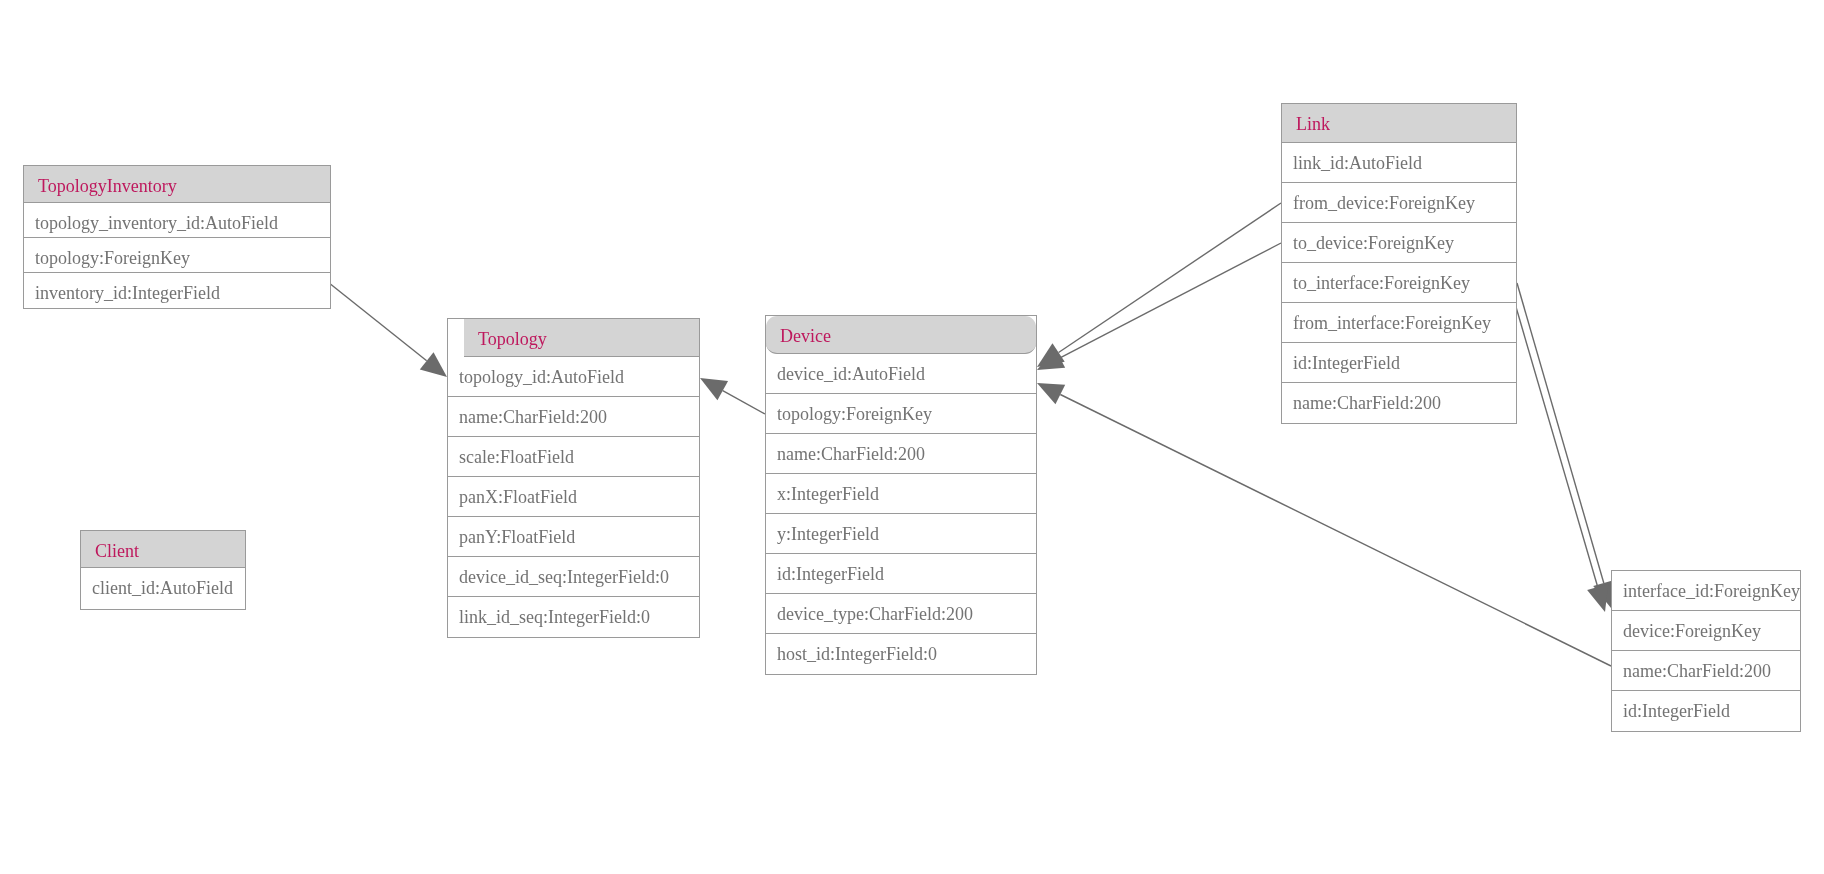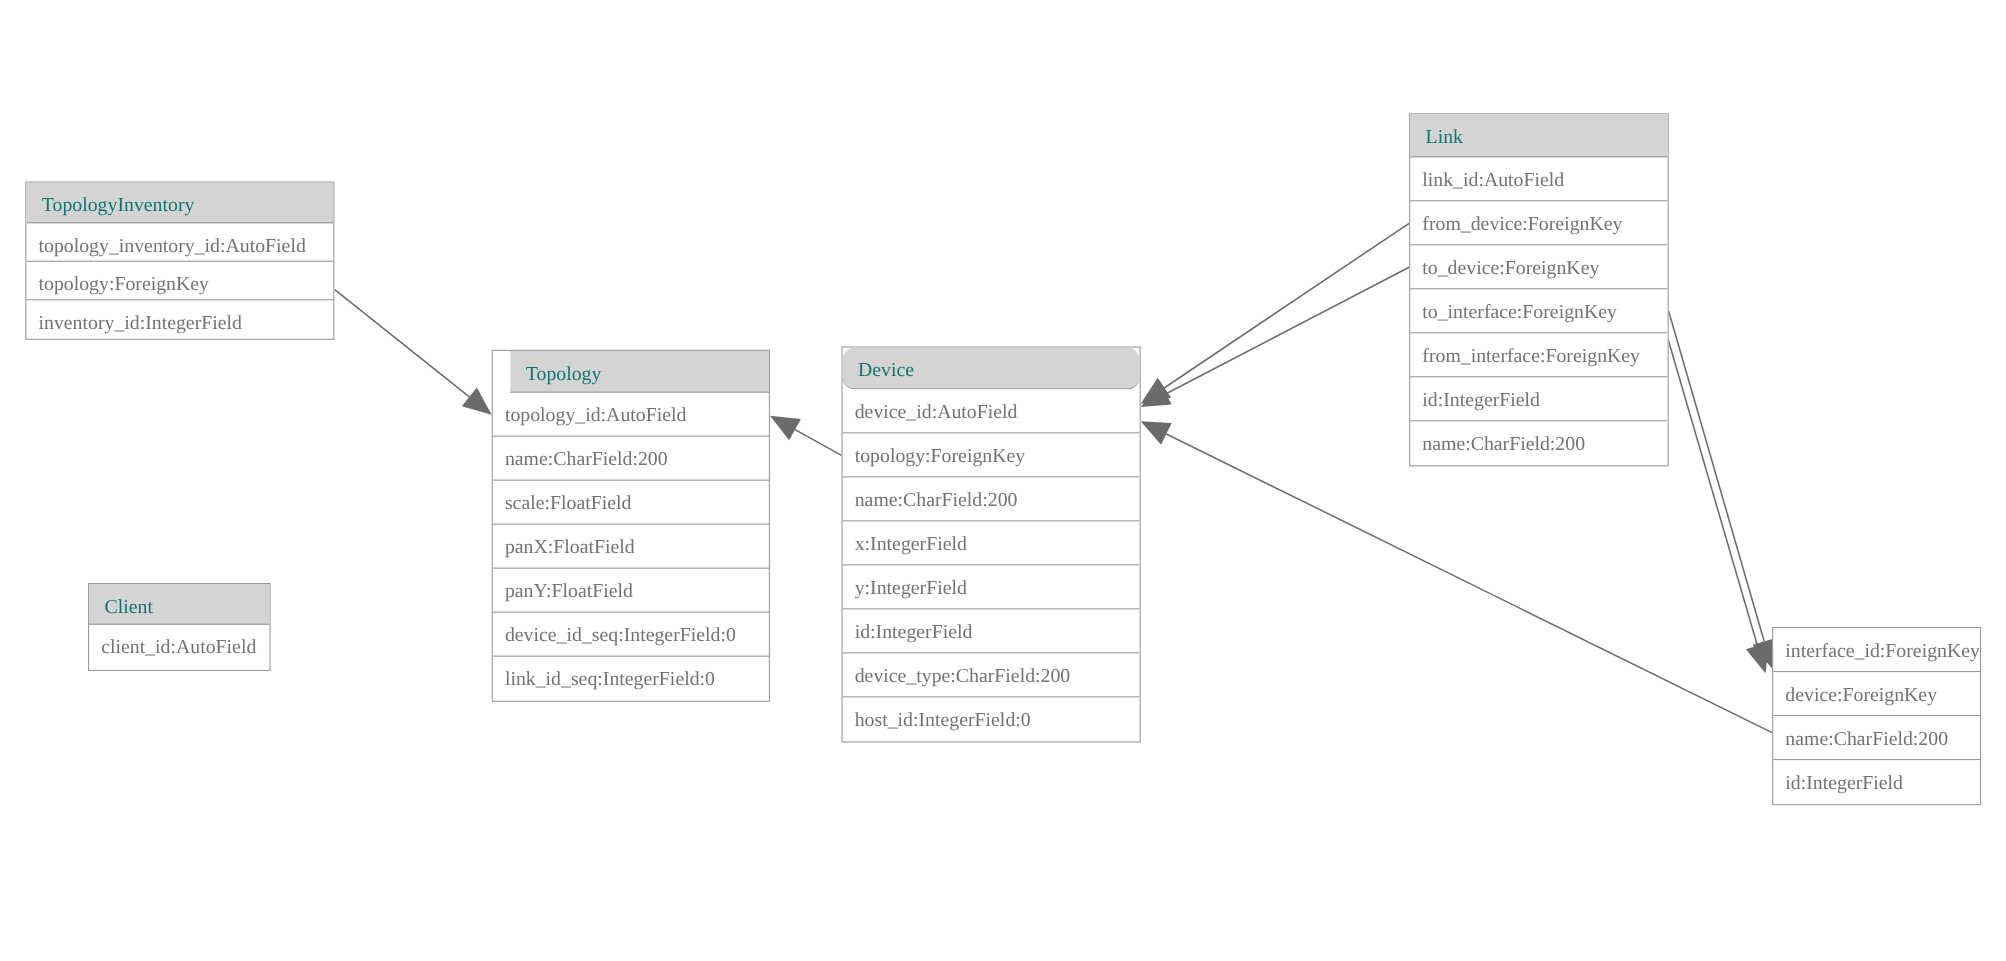--- a/index.html
+++ b/index.html
@@ -27,21 +27,21 @@
   .entity {
     position: absolute;
     border: 1px solid #9a9a9a;
     background: #ffffff;
     box-sizing: border-box;
     z-index: 2;
   }
   .entity-header {
     background: #d4d4d4;
     border-bottom: 1px solid #9a9a9a;
-    color: #0f766e;
+    color: #be185d;
     font-size: 18px;
     line-height: 1;
     padding: 11px 0 11px 14px;
     box-sizing: border-box;
     white-space: nowrap;
     overflow: hidden;
   }
   .entity-rows {
     display: block;
   }
@@ -87,21 +87,21 @@
       <g>
         <line x1="1509" y1="283" x2="1597.7170868843377" y2="587.0408498431995" stroke="#6b6b6b" stroke-width="1.4"></line>
         <polygon points="1605,612 1587.1574464333837,590.1220823152104 1608.2767273352918,583.9596173711885" fill="#6b6b6b"></polygon>
       </g>
       <g>
         <line x1="1611" y1="666" x2="1060.3197463483382" y2="394.4973662309751" stroke="#6b6b6b" stroke-width="1.4"></line>
         <polygon points="1037,383 1065.1840166768277,384.63131969898586 1055.4554760198487,404.36341276296434" fill="#6b6b6b"></polygon>
       </g>
     </svg>
   <div id="entity-layer">
-      <div class="entity" style="left: 23px; top: 165px; width: 281px;">
+      <div class="entity" style="left: 23px; top: 165px; width: 308px;">
         <div class="entity-header" style="height: 37px;">TopologyInventory</div>
         <div class="entity-rows">
           <div class="entity-row" style="height: 35px;">topology_inventory_id:AutoField</div>
           <div class="entity-row" style="height: 35px;">topology:ForeignKey</div>
           <div class="entity-row" style="height: 35px;">inventory_id:IntegerField</div>
         </div>
       </div>
       <div class="entity" style="left: 447px; top: 318px; width: 253px;">
         <div class="entity-header" style="height: 38px; margin-left: 16px;">Topology</div>
         <div class="entity-rows">

